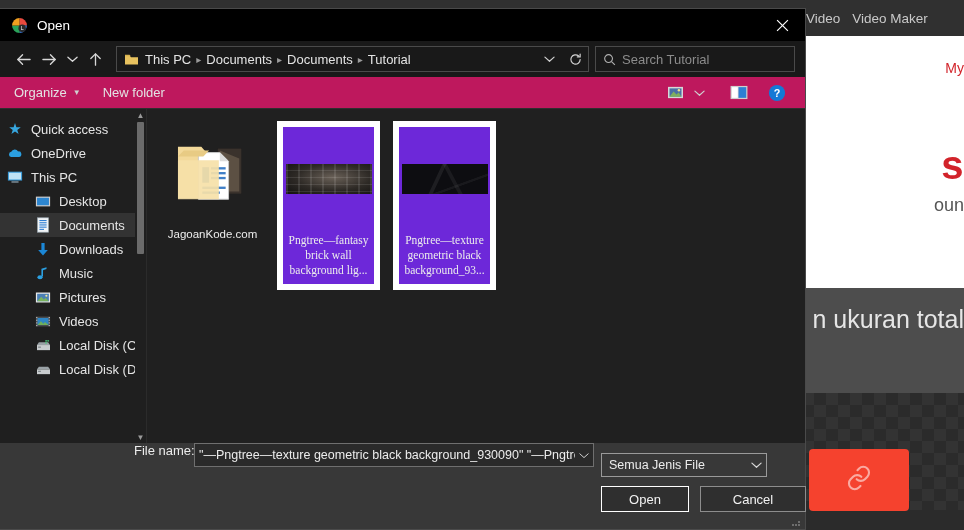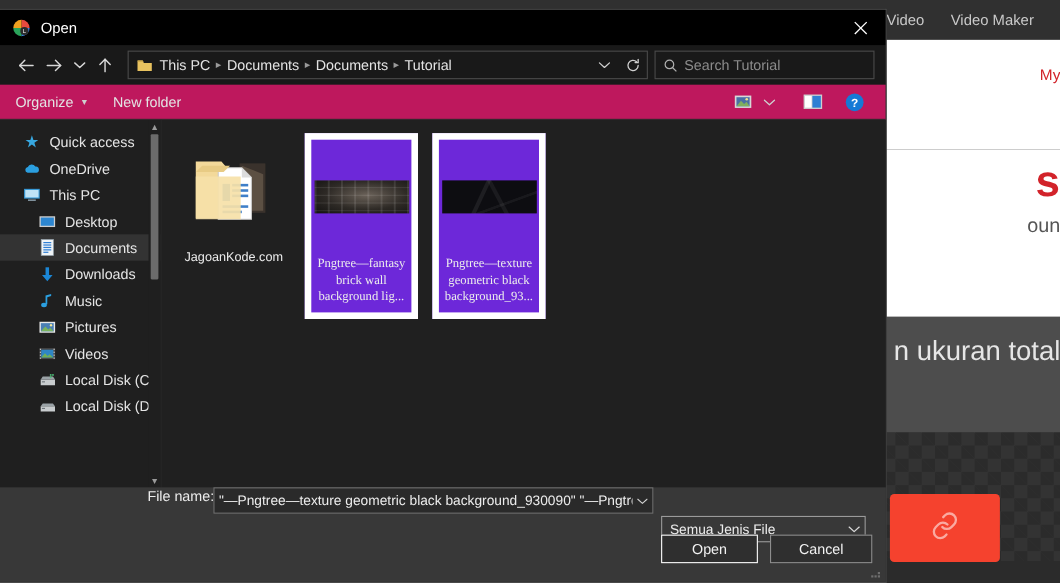--- a/index.html
+++ b/index.html
@@ -12,21 +12,21 @@
 
   
   #bg-page { position: absolute; inset: 0; background: #2f2f2f; }
 
   #bg-navbar {
     position: absolute; left: 0; top: 0; width: 964px; height: 36px;
     background: #303030;
     display: flex; align-items: center;
   }
   #bg-navbar .nav-link {
-    color: #c9c9c9; font-size: 13.5px; margin-left: 24px;
+    color: #c9c9c9; font-size: 13.5px; margin-left: 12px;
     white-space: nowrap;
   }
   #bg-navbar .nav-link:first-child { margin-left: 806px; }
 
   #bg-white-panel {
     position: absolute; left: 0; top: 36px; width: 964px; height: 100px;
     background: #ffffff;
   }
   #bg-hero {
     position: absolute; left: 0; top: 136px; width: 964px; height: 152px;
@@ -165,21 +165,21 @@
   
   #dialog-body { flex: 1 1 auto; display: flex; min-height: 0; background: #1f1f1f; }
 
   #sidebar {
     flex: 0 0 147px; background: #1f1f1f; position: relative;
     padding-top: 8px; overflow: hidden;
     border-right: 1px solid #2b2b2b;
   }
   .side-item {
     height: 24px; display: flex; align-items: center;
-    padding-left: 20px; font-size: 13px; color: #e5e5e5;
+    padding-left: 6px; font-size: 13px; color: #e5e5e5;
     cursor: pointer; white-space: nowrap;
   }
   .side-item.indent { padding-left: 34px; }
   .side-item.selected { background: #333333; }
   .side-ico {
     width: 18px; height: 16px; margin-right: 7px; flex: 0 0 18px;
     display: flex; align-items: center; justify-content: center;
   }
   #side-scroll {
     position: absolute; right: 0px; top: 0; width: 11px; height: 100%;
@@ -249,34 +249,34 @@
   }
   #filename-value {
     font-size: 12.5px; color: #ececec; white-space: nowrap;
     margin-left: 4px; flex: 1 1 auto; overflow: hidden;
   }
   #filename-caret {
     flex: 0 0 18px; display: flex; align-items: center; justify-content: center;
     cursor: pointer;
   }
   #filetype-select {
-    position: absolute; left: 601px; top: 10px; width: 186px; height: 24px;
+    position: absolute; left: 601px; top: 10px; width: 166px; height: 24px;
     background: #383838; border: 1px solid #9a9a9a;
-    display: flex; align-items: center; cursor: pointer; margin-top: 16px;
+    display: flex; align-items: center; cursor: pointer;
   }
   #filetype-value { font-size: 12.5px; color: #ececec; margin-left: 7px; flex: 1 1 auto; }
   .sel-caret { flex: 0 0 20px; display: flex; align-items: center; justify-content: center; }
   #open-button {
     position: absolute; left: 601px; top: 478px; width: 88px; height: 26px;
     border: 1px solid #ffffff; background: #2f2f2f;
     display: flex; align-items: center; justify-content: center;
     font-size: 13px; color: #f2f2f2; cursor: pointer;
   }
   #cancel-button {
-    position: absolute; left: 700px; top: 478px; width: 93px; height: 26px;
+    position: absolute; left: 700px; top: 478px; width: 106px; height: 26px;
     border: 1px solid #8d8d8d; background: #2f2f2f;
     display: flex; align-items: center; justify-content: center;
     font-size: 13px; color: #f2f2f2; cursor: pointer;
   }
   #resize-grip {
     position: absolute; right: 3px; bottom: 3px; width: 12px; height: 12px;
   }
 </style>
 </head>
 <body>

